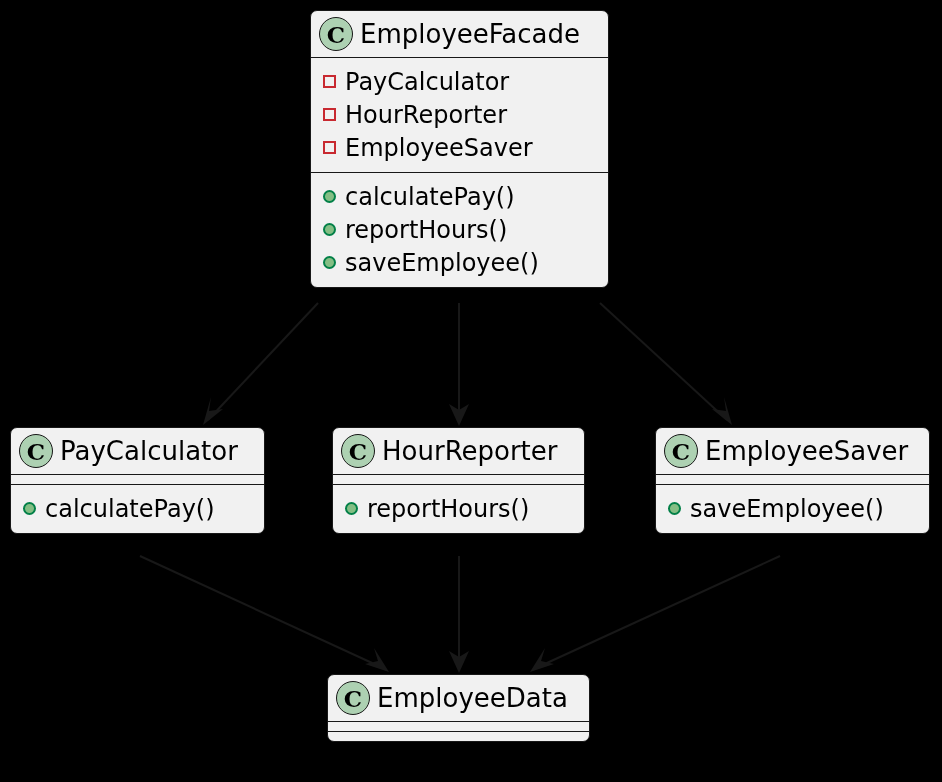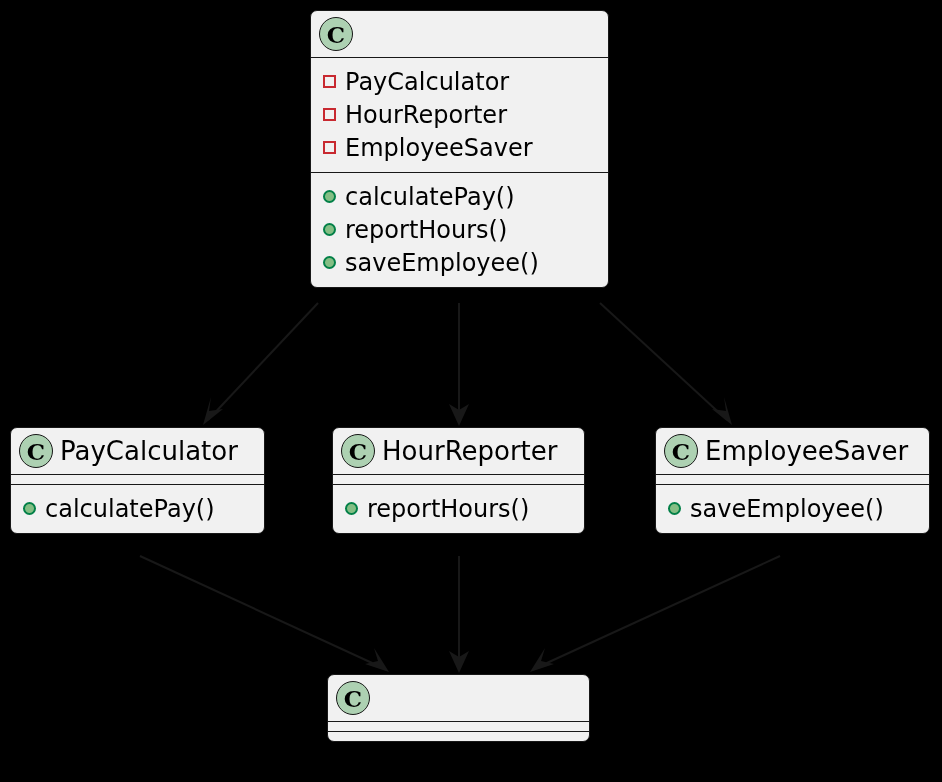--- a/index.html
+++ b/index.html
@@ -122,20 +122,21 @@
       <polygon points="732,425 712,409 726,411 724,397"></polygon>
       <polygon points="389,672 365,664 378,661 374,648"></polygon>
       <polygon points="459,673 449,651 459,657 469,651"></polygon>
       <polygon points="530,672 554,664 541,661 545,648"></polygon>
     </g>
   </svg>
 
   <div class="uml-class" id="class-employeefacade">
     <div class="class-header">
       <span class="class-icon">C</span>
+      <span class="class-title">EmployeeFacade</span>
     </div>
     <div class="compartment">
       <div class="member">
         <span class="marker-private-field"></span>
         <span>PayCalculator</span>
       </div>
       <div class="member">
         <span class="marker-private-field"></span>
         <span>HourReporter</span>
       </div>
@@ -198,18 +199,19 @@
       <div class="member">
         <span class="marker-public-method"></span>
         <span>saveEmployee()</span>
       </div>
     </div>
   </div>
 
   <div class="uml-class" id="class-employeedata">
     <div class="class-header">
       <span class="class-icon">C</span>
+      <span class="class-title">EmployeeData</span>
     </div>
     <div class="compartment empty"></div>
     <div class="compartment empty"></div>
   </div>
 
 </div>
 
 </body></html>

